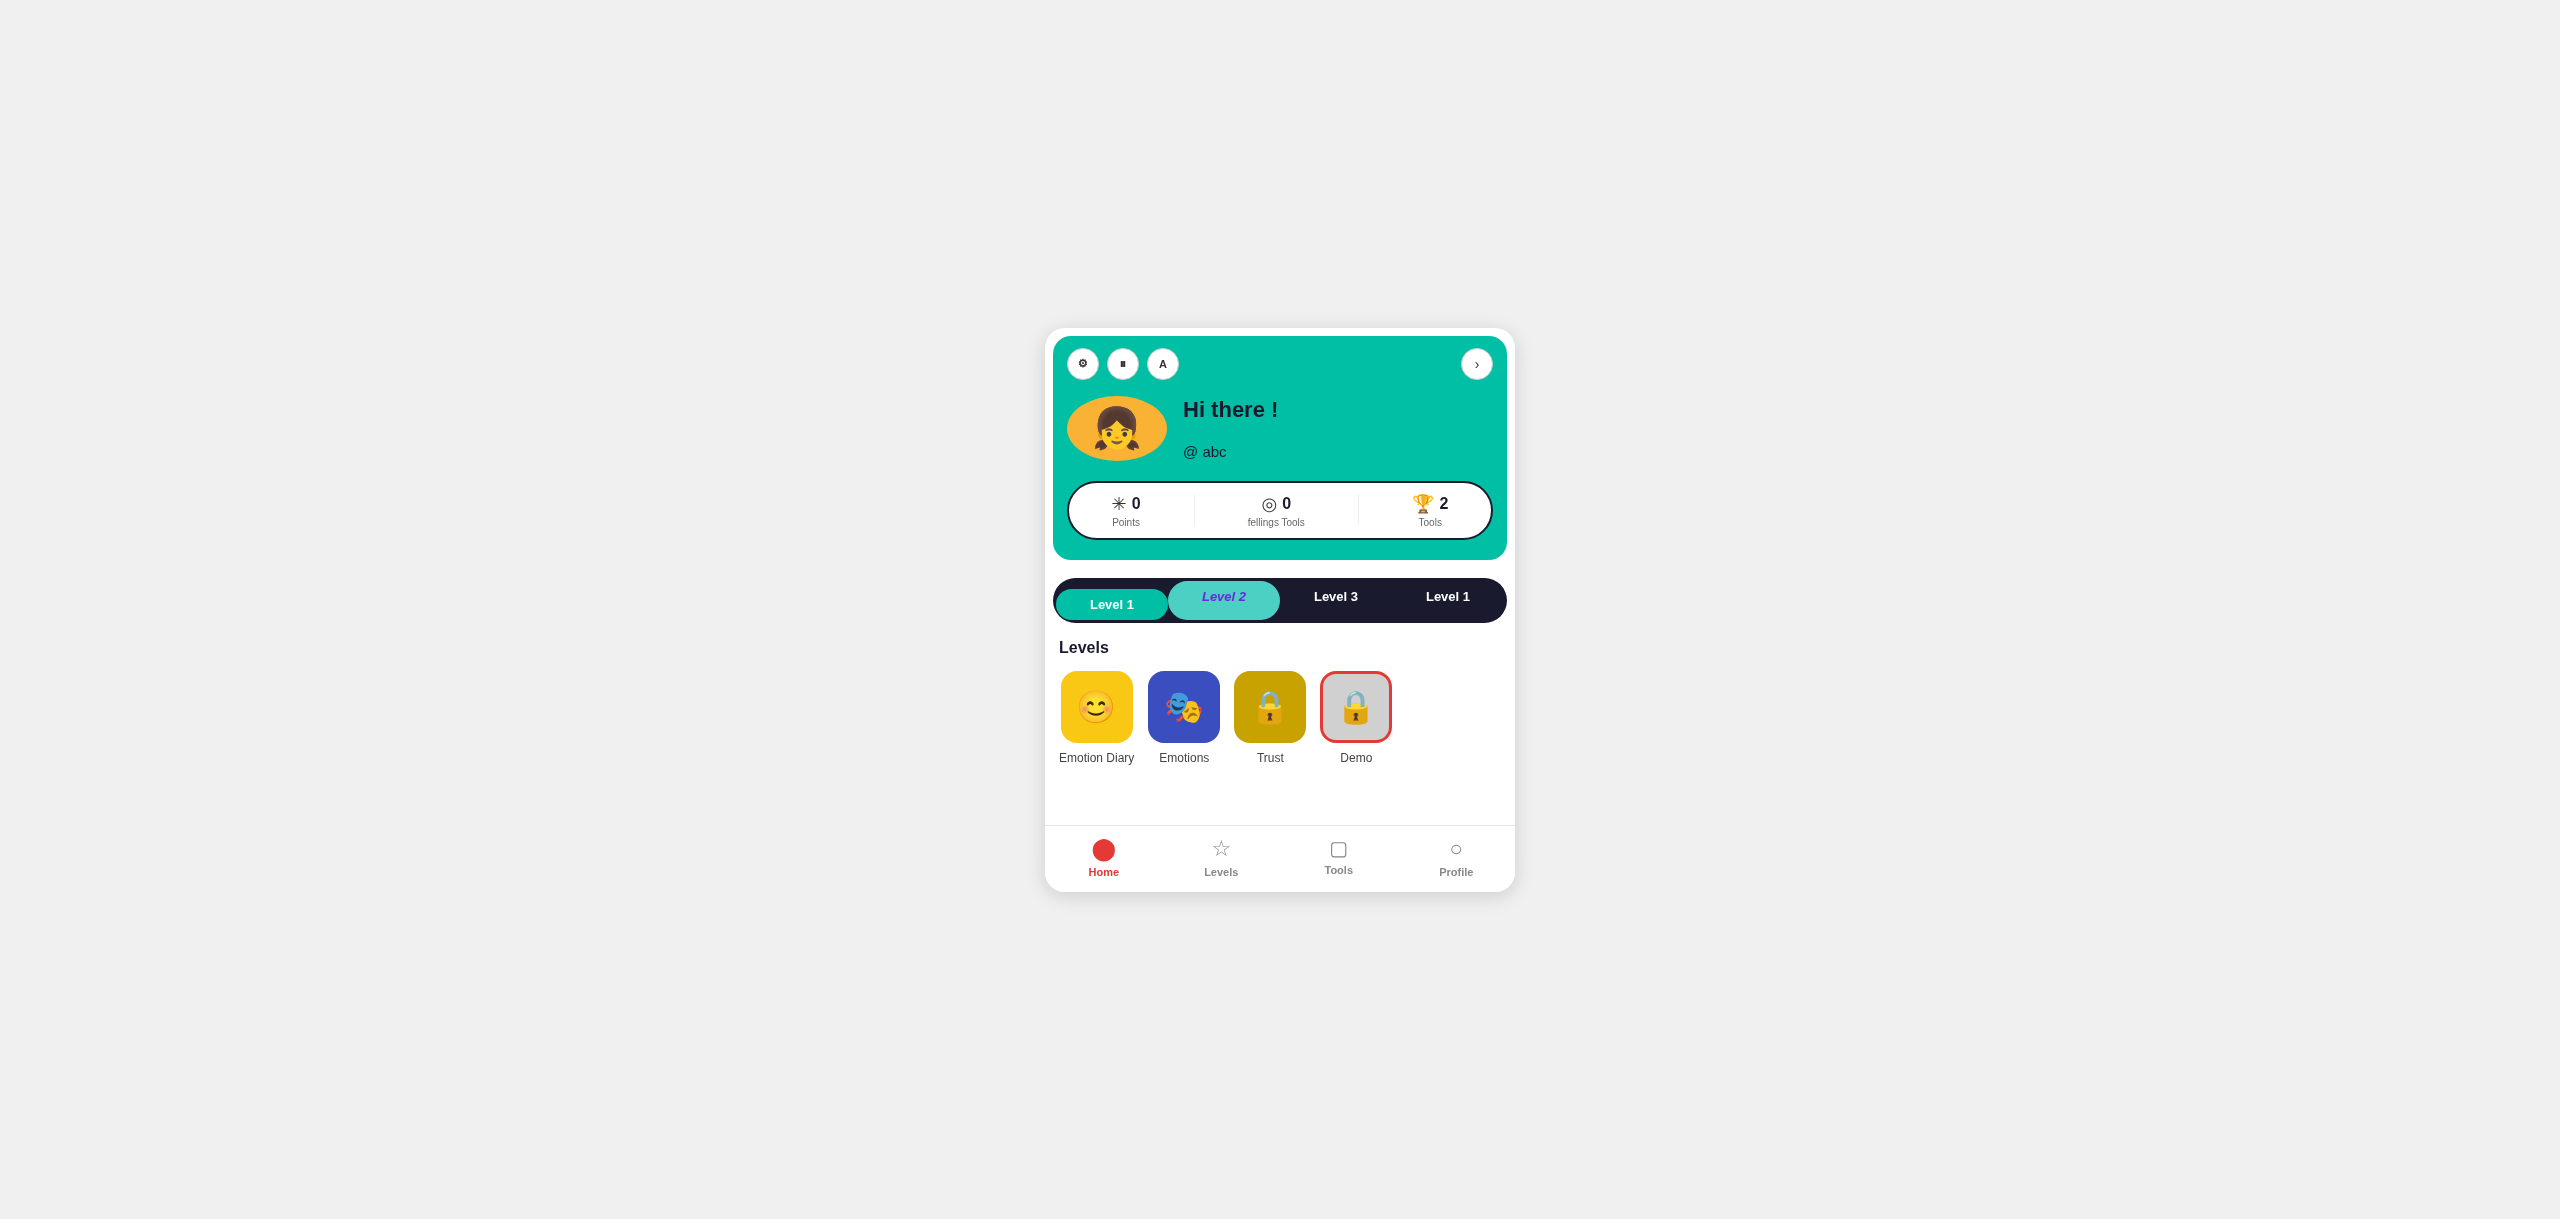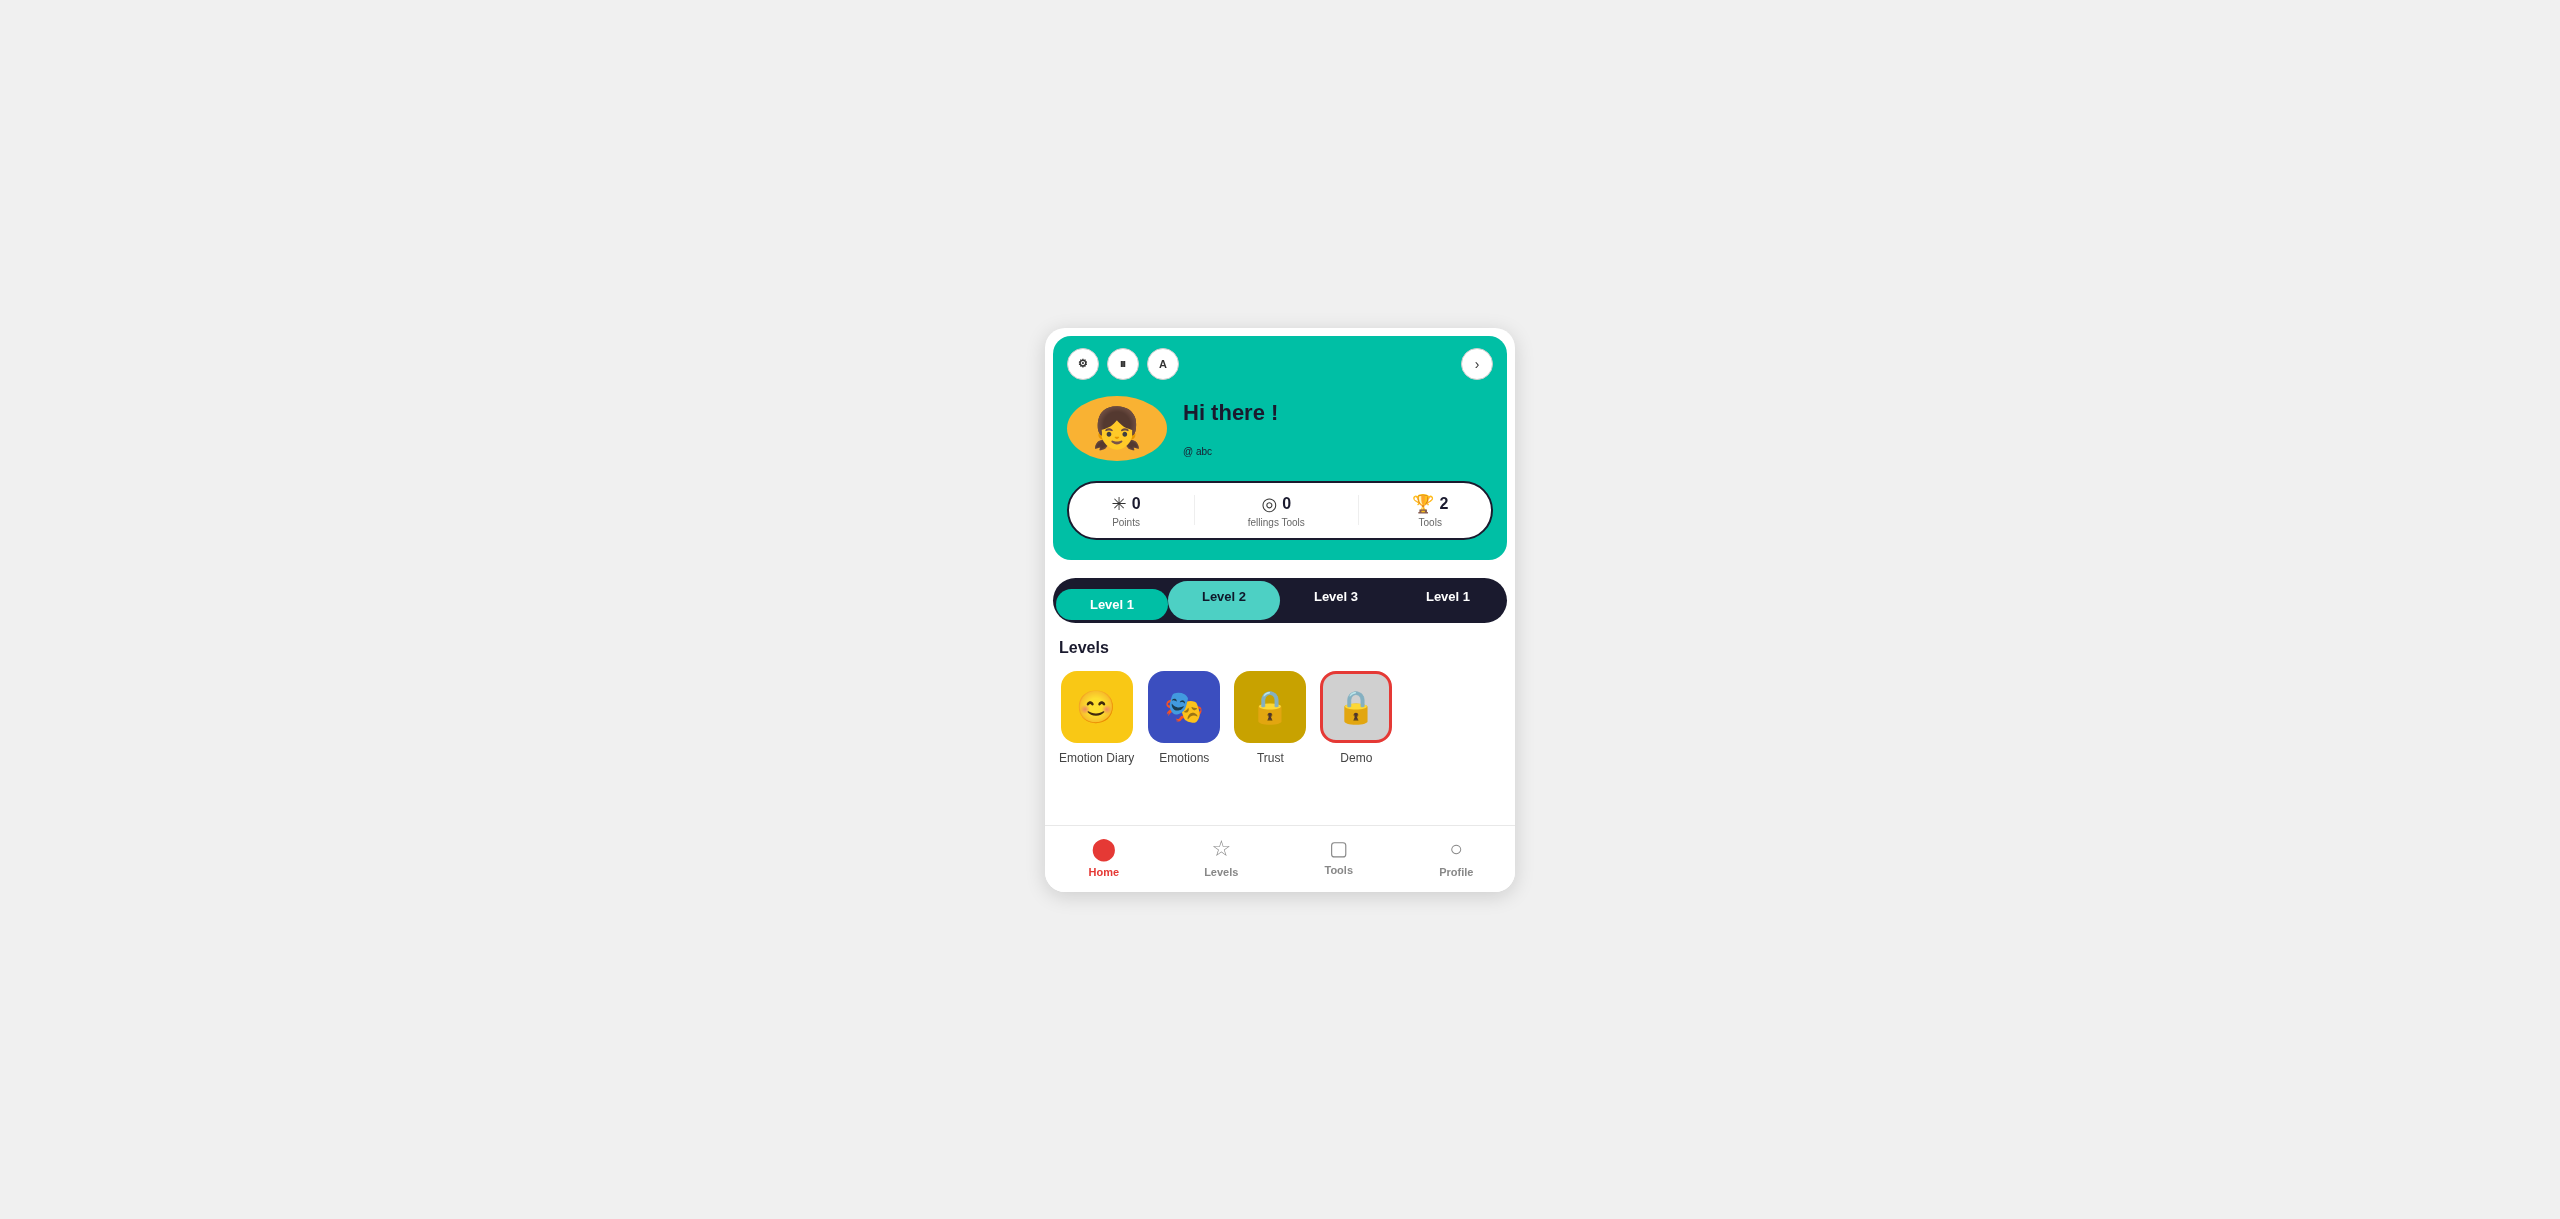--- a/index.html
+++ b/index.html
@@ -88,21 +88,21 @@
       font-size: 40px;
       line-height: 1;
     }
     .greeting-block {}
     .greeting-text {
       font-size: 22px;
       font-weight: 700;
       color: #1a1a2e;
     }
     .username-text {
-      font-size: 10px;
+      font-size: 15px;
       color: #1a1a2e;
       margin-top: 20px;
     }
     
     .stats-bar {
       background: #fff;
       border-radius: 30px;
       border: 2px solid #1a1a2e;
       display: flex;
       align-items: center;
@@ -163,21 +163,22 @@
       border-radius: 25px;
       transition: background 0.2s;
     }
     .level-tab.active-green {
       background: #00BFA5;
       color: #fff;
       margin-top: 8px;
     }
     .level-tab.active-mid {
       background: #4DD0C4;
-      color: #0f172a;
+      color: #6d28d9;
+      font-style: italic;
     }
     .level-tab.inactive {
       background: transparent;
       color: #fff;
     }
     
     .levels-section {
       margin: 16px 8px 0 8px;
       padding: 0 6px;
     }

